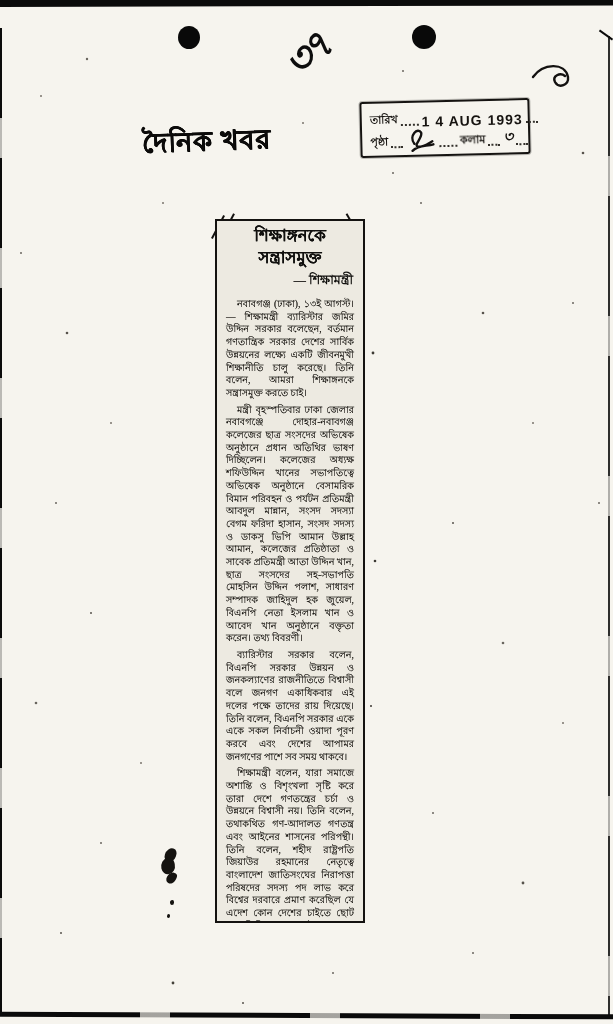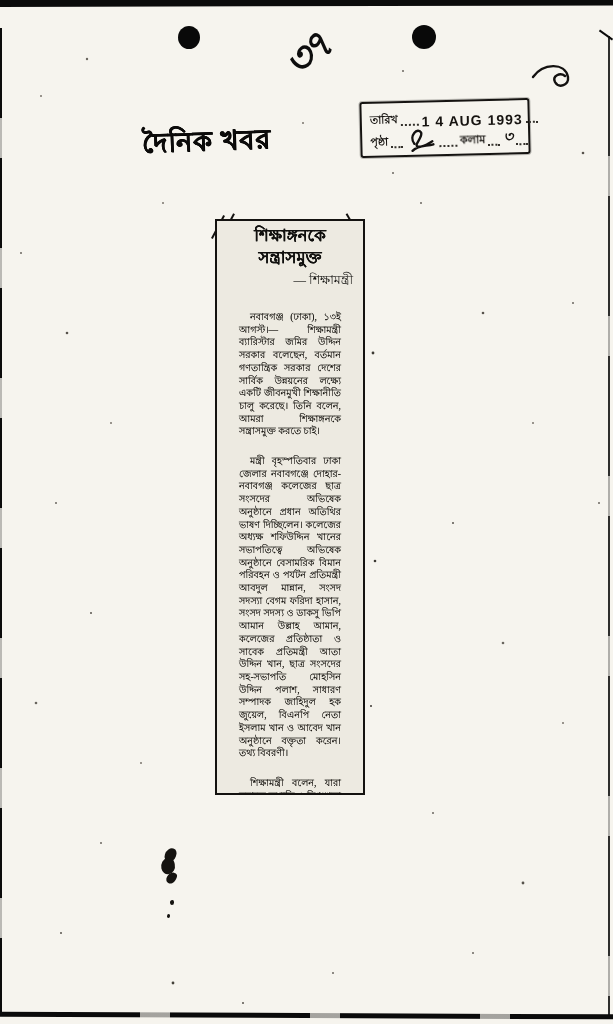--- a/index.html
+++ b/index.html
@@ -79,41 +79,41 @@
       100px 842px 0 0 #6a665f, 60px 932px 0 0 #57534c, 172px 982px 0 .4px #444139,
       420px 202px 0 0 #6a665f, 482px 312px 0 .3px #57534c, 532px 422px 0 0 #7a756c,
       572px 302px 0 0 #6a665f, 452px 522px 0 0 #57534c, 502px 642px 0 .3px #6a665f,
       562px 722px 0 0 #7a756c, 432px 812px 0 0 #6a665f, 522px 882px 0 .4px #57534c,
       472px 952px 0 0 #6a665f, 302px 122px 0 0 #7a756c, 392px 172px 0 0 #6a665f,
       242px 1002px 0 0 #57534c, 332px 972px 0 0 #6a665f, 582px 152px 0 .3px #57534c,
       598px 502px 0 0 #6a665f, 162px 202px 0 0 #7a756c, 402px 70px 0 0 #6a665f,
       372px 352px 0 .4px #3c3933, 374px 560px 0 .3px #3c3933, 370px 705px 0 0 #3c3933;}
   
   .clipping{
-    position:absolute;left:215px;top:219px;width:150px;height:576px;
+    position:absolute;left:215px;top:219px;width:150px;height:704px;
     box-sizing:border-box;border:2px solid #141210;
     background:#edeae1;
     padding:4px 4px 0 4px;
     overflow:hidden;
   }
   .corner-mark{position:absolute;background:#141210;}
   .cm1{left:217px;top:214px;width:2px;height:26px;transform:rotate(28deg);}
   .cm2{left:226px;top:212px;width:2px;height:30px;transform:rotate(28deg);}
   .cm3{left:352px;top:212px;width:2px;height:26px;transform:rotate(-30deg);}
   .headline{
     font-size:16.5px;font-weight:bold;text-align:center;line-height:22px;
     color:#11100e;text-shadow:0 0 .5px #000;
   }
   .byline{
-    font-size:12.5px;font-weight:normal;text-align:right;
+    font-size:12.5px;font-weight:bold;text-align:right;
     padding:2px 6px 3px 0;color:#11100e;
   }
   .article-body{height:634px;overflow:hidden;}
   .article-body p{
-    margin:17px;padding:0 1px;
+    margin:4px;padding:0 1px;
     font-size:9.6px;line-height:12.7px;
     text-align:justify;text-indent:11px;
     color:#1b1813;text-shadow:0 0 .4px rgba(0,0,0,.55);
   }
   svg .ink{fill:none;stroke:#131110;stroke-width:2.4;stroke-linecap:round;}
 </style>
 </head>
 <body>
 
 <div class="page">
@@ -175,18 +175,19 @@
   <div class="corner-mark cm3"></div>
 
   <div class="clipping">
     <div class="headline">
       <div>শিক্ষাঙ্গনকে সন্ত্রাসমুক্ত</div>
     </div>
     <div class="byline">— শিক্ষামন্ত্রী</div>
     <div class="article-body">
       <p>নবাবগঞ্জ (ঢাকা), ১৩ই আগস্ট।— শিক্ষামন্ত্রী ব্যারিস্টার জমির উদ্দিন সরকার বলেছেন, বর্তমান গণতান্ত্রিক সরকার দেশের সার্বিক উন্নয়নের লক্ষ্যে একটি জীবনমুখী শিক্ষানীতি চালু করেছে। তিনি বলেন, আমরা শিক্ষাঙ্গনকে সন্ত্রাসমুক্ত করতে চাই।</p>
       <p>মন্ত্রী বৃহস্পতিবার ঢাকা জেলার নবাবগঞ্জে দোহার-নবাবগঞ্জ কলেজের ছাত্র সংসদের অভিষেক অনুষ্ঠানে প্রধান অতিথির ভাষণ দিচ্ছিলেন। কলেজের অধ্যক্ষ শফিউদ্দিন খানের সভাপতিত্বে অভিষেক অনুষ্ঠানে বেসামরিক বিমান পরিবহন ও পর্যটন প্রতিমন্ত্রী আবদুল মান্নান, সংসদ সদস্যা বেগম ফরিদা হাসান, সংসদ সদস্য ও ডাকসু ভিপি আমান উল্লাহ আমান, কলেজের প্রতিষ্ঠাতা ও সাবেক প্রতিমন্ত্রী আতা উদ্দিন খান, ছাত্র সংসদের সহ-সভাপতি মোহসিন উদ্দিন পলাশ, সাধারণ সম্পাদক জাহিদুল হক জুয়েল, বিএনপি নেতা ইসলাম খান ও আবেদ খান অনুষ্ঠানে বক্তৃতা করেন। তথ্য বিবরণী।</p>
+      <p>ব্যারিস্টার সরকার বলেন, বিএনপি সরকার উন্নয়ন ও জনকল্যাণের রাজনীতিতে বিশ্বাসী বলে জনগণ একাধিকবার এই দলের পক্ষে তাদের রায় দিয়েছে। তিনি বলেন, বিএনপি সরকার একে একে সকল নির্বাচনী ওয়াদা পূরণ করবে এবং দেশের আপামর জনগণের পাশে সব সময় থাকবে।</p>
       <p>শিক্ষামন্ত্রী বলেন, যারা সমাজে অশান্তি ও বিশৃংখলা সৃষ্টি করে তারা দেশে গণতন্ত্রের চর্চা ও উন্নয়নে বিশ্বাসী নয়। তিনি বলেন, তথাকথিত গণ-আদালত গণতন্ত্র এবং আইনের শাসনের পরিপন্থী। তিনি বলেন, শহীদ রাষ্ট্রপতি জিয়াউর রহমানের নেতৃত্বে বাংলাদেশ জাতিসংঘের নিরাপত্তা পরিষদের সদস্য পদ লাভ করে বিশ্বের দরবারে প্রমাণ করেছিল যে এদেশ কোন দেশের চাইতে ছোট নয়। তিনি বলেন, বর্তমান সরকার প্রথম শ্রেণী হতে স্নাতক শ্রেণী পর্যন্ত ইংরেজী বাধ্যতামূলক করে দেশে এবং বিদেশে শিক্ষার মর্যাদা বৃদ্ধি করবে।</p>
 
     </div>
   </div>
 
 </div>
 
 </body></html>

